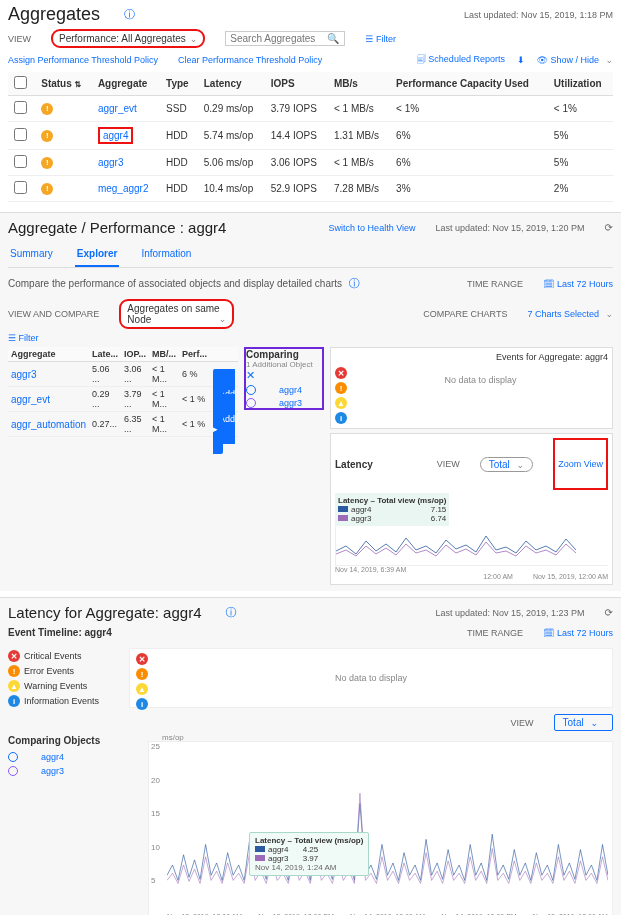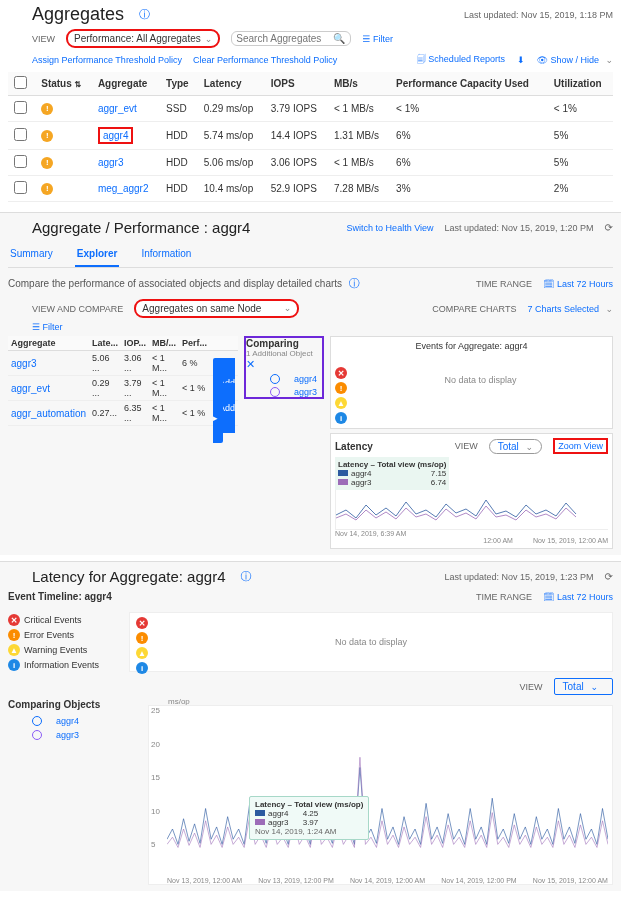--- a/index.html
+++ b/index.html
@@ -2,26 +2,26 @@
 <html><head>
 <meta charset="utf-8">
 <style>
 * { box-sizing: border-box; margin: 0; padding: 0; }
 body { font-family: -apple-system, "Segoe UI", Arial, sans-serif; font-size: 10px; color: #333; background: #fff; width: 621px; }
 .page { padding: 4px 8px; }
 .hdr { display: flex; align-items: center; justify-content: space-between; margin-bottom: 4px; }
 .title { font-size: 18px; font-weight: 400; color: #222; }
 .help { color: #0d6efd; font-size: 11px; margin-left: 4px; cursor: help; }
 .muted { color: #666; font-size: 9px; }
-.row { display: flex; align-items: center; gap: 11px; margin-left: 24px; }
+.row { display: flex; align-items: center; gap: 20px; }
 .label { color: #666; font-size: 9px; }
 .sel { border: 1px solid #999; padding: 2px 6px; font-size: 10px; background: #fff; border-radius: 9px; position: relative; }
 .sel.red { border: 2px solid #e11; }
 .chev { color: #888; font-size: 9px; margin-left: 4px; }
-.search { display: flex; align-items: center; border: 1px solid #ccc; border-radius: 6px; padding: 1px 4px; width: 120px; }
+.search { display: flex; align-items: center; border: 1px solid #ccc; border-radius: 0; padding: 1px 4px; width: 120px; }
 .search input { border: 0; outline: 0; font-size: 10px; flex: 1; width: 80px; }
 .link { color: #0d6efd; font-size: 10px; cursor: pointer; }
 .link-sm { color: #0d6efd; font-size: 9px; cursor: pointer; }
 .toolbar2 { display: flex; justify-content: space-between; margin: 4px 0; }
 .toolbar2 .right { display: flex; gap: 12px; align-items: center; }
 table { width: 100%; border-collapse: collapse; font-size: 10px; }
 th { text-align: left; font-weight: 600; padding: 4px 6px; border-bottom: 1px solid #ddd; color: #333; background: #fafafa; }
 td { padding: 5px 6px; border-bottom: 1px solid #eee; color: #333; }
 .status-dot { width: 12px; height: 12px; border-radius: 50%; display: inline-block; background: #f5a623; color: #fff; font-size: 8px; line-height: 12px; text-align: center; font-weight: bold; }
 .redbox { border: 2px solid #e11; padding: 1px 3px; display: inline-block; }
@@ -36,35 +36,35 @@
 .mini-tbl th, .mini-tbl td { padding: 2px 3px; font-size: 9px; }
 .addbtn { background: #0d6efd; color: #fff; padding: 20px 6px; font-size: 9px; border-radius: 2px; cursor: pointer; }
 .mid-pane { flex: 0 0 80px; }
 .comp-title { font-size: 10px; font-weight: 600; }
 .comp-sub { font-size: 8px; color: #888; }
 .eye { width: 10px; height: 10px; border: 1px solid #888; border-radius: 50%; display: inline-block; position: relative; margin-right: 3px; }
 .eye.blue { border-color: #0d6efd; }
 .eye.purple { border-color: #8b5cf6; }
 .right-pane { flex: 1; }
 .ev-box { border: 1px solid #ddd; background: #fff; padding: 4px; font-size: 9px; }
-.ev-hdr { display: flex; justify-content: center; margin-bottom: 16px; }
+.ev-hdr { display: flex; justify-content: flex-end; margin-bottom: 5px; }
 .nodata { text-align: center; color: #888; font-size: 9px; padding: 8px 0; }
 .ev-icons { display: flex; flex-direction: column; gap: 3px; margin-right: 6px; }
 .circ { width: 12px; height: 12px; border-radius: 50%; display: inline-flex; align-items: center; justify-content: center; font-size: 8px; color: #fff; font-weight: bold; }
 .circ.red { background: #e53935; }
 .circ.orange { background: #fb8c00; }
 .circ.yellow { background: #fdd835; color: #fff; }
 .circ.blue { background: #1e88e5; }
 .lat-box { border: 1px solid #ddd; background: #fff; padding: 4px; margin-top: 4px; }
 .lat-hdr { display: flex; justify-content: space-between; align-items: center; }
 .legend-box { display: inline-block; width: 10px; height: 6px; margin-right: 3px; }
 .lb-blue { background: #2c5aa0; }
 .lb-purple { background: #9c6cb8; }
 .mini-chart { height: 40px; background: linear-gradient(to right, #fff 0, #fff 100%); position: relative; border-left: 1px solid #eee; border-bottom: 1px solid #eee; overflow: hidden; }
-.zoom-red { border: 2px solid #e11; padding: 1px 3px; }
+.zoom-red { border: 2px solid #e11; padding: 19px 3px; }
 .bottom-chart { height: 180px; border: 1px solid #eee; background: #fff; position: relative; margin-top: 6px; }
 .yaxis { position: absolute; left: 2px; top: 0; bottom: 10px; display: flex; flex-direction: column; justify-content: space-between; font-size: 8px; color: #888; }
 .chart-body { position: absolute; left: 18px; right: 4px; top: 0; bottom: 14px; }
 .xaxis { position: absolute; left: 18px; right: 4px; bottom: 0; display: flex; justify-content: space-between; font-size: 7px; color: #888; }
 .tooltip { position: absolute; background: #f0faf7; border: 1px solid #a7d8c8; padding: 3px 5px; font-size: 8px; left: 100px; top: 90px; border-radius: 2px; }
 .ev-legend { display: flex; flex-direction: column; gap: 3px; font-size: 9px; margin-top: 6px; }
 .ev-legend .item { display: flex; align-items: center; gap: 4px; }
 .two-col { display: flex; gap: 30px; }
 .event-track { border: 1px solid #eee; background: #fff; height: 60px; position: relative; margin-top: 4px; }
 .big-sel { border: 1px solid #0d6efd; padding: 2px 14px 2px 8px; font-size: 10px; color: #0d6efd; border-radius: 2px; }
@@ -199,21 +199,21 @@
     <span class="subdesc"><span>Compare the performance of associated objects and display detailed charts</span> <span class="help">ⓘ</span></span>
     <span class="row">
         <span class="label">TIME RANGE</span> 
         <span class="cal">🗓 <span>Last 72 Hours</span></span>
       </span>
   </div>
 
   <div style="display:flex;justify-content:space-between;margin:4px 0">
     <div class="row">
       <span class="label">VIEW AND COMPARE</span>
-      <span class="sel red" style="width:165px">
+      <span class="sel red" style="width:115px">
         <span>Aggregates on same Node</span><span class="chev" style="float:right">⌄</span>
       </span>
     </div>
     <div class="row">
       <span class="label">COMPARE CHARTS</span>
       <span class="link-sm"><span>7 Charts Selected</span> <span class="chev">⌄</span></span>
     </div>
   </div>
 
   <div class="row" style="margin-bottom:4px">
@@ -396,21 +396,21 @@
             <span class="eye blue"></span>
             <span class="link-sm">aggr4</span>
           </div>
           <div class="row" style="margin-bottom:4px">
             <span class="eye purple"></span>
             <span class="link-sm">aggr3</span>
           </div>
         </div>
     </div>
     <div style="flex:1;position:relative">
-      <span style="position:absolute;left:20px;top:-2px;font-size:8px;color:#888">ms/op</span>
+      <span style="position:absolute;left:14px;top:-2px;font-size:8px;color:#888">ms/op</span>
       <div class="bottom-chart">
         <div class="yaxis" id="p3-yaxis">
             <span>25</span>
             <span>20</span>
             <span>15</span>
             <span>10</span>
             <span>5</span>
             <span></span>
           </div>
         <div class="chart-body">

